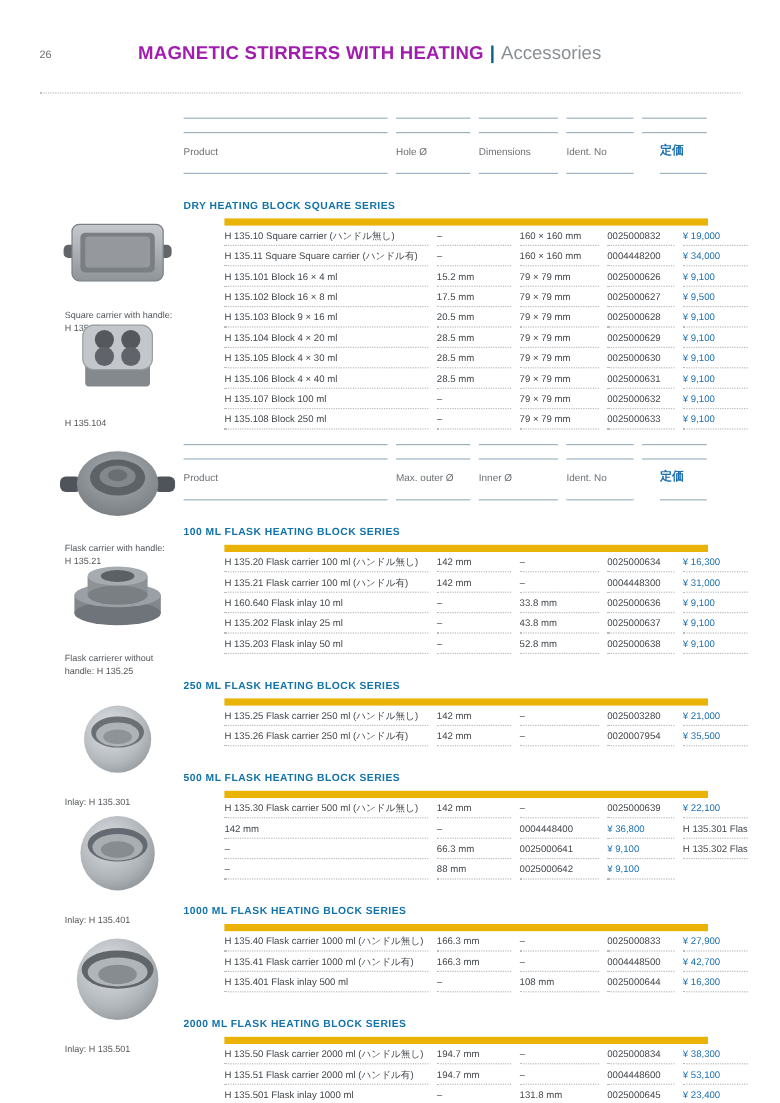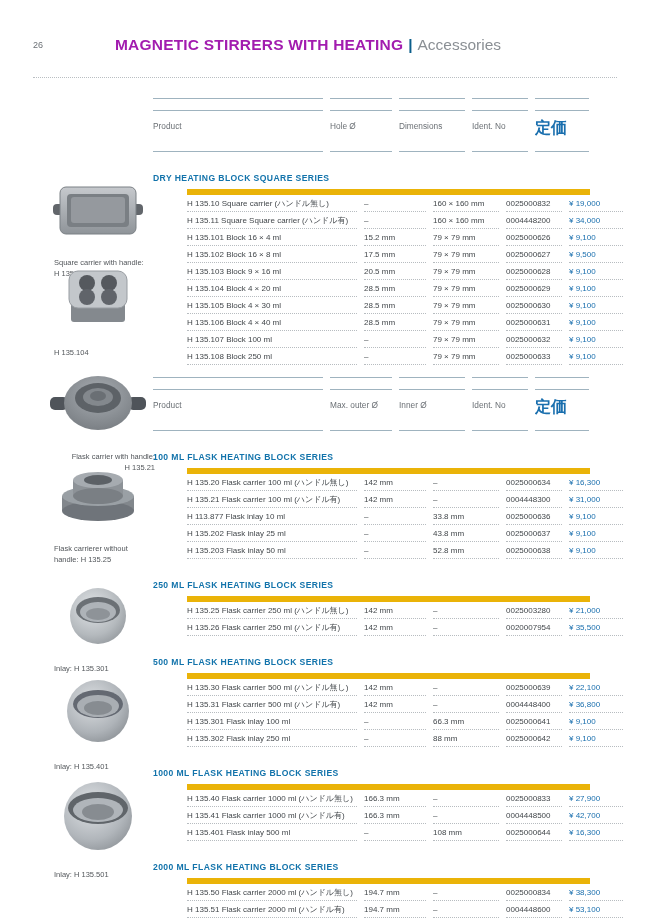--- a/index.html
+++ b/index.html
@@ -15,30 +15,30 @@
   .title-main { color:#a21caf; font-weight:bold; letter-spacing:.2px; }
   .title-divider { color:#0b5e8b; font-weight:bold; padding:0 5px; }
   .title-sub { color:#8a8f94; }
   .title-rule { position:absolute; left:33px; right:33px; top:77px; border-top:1px dotted #b9bec2; }
 
   
   .figures { position:absolute; left:40px; top:0; width:115px; }
   .figure { position:absolute; left:0; width:115px; }
   .figure svg { display:block; margin:0 auto; }
   .figure .cap { display:block; margin-top:18px; padding-left:14px; font-size:7.5px; color:#53575b; line-height:1.45; white-space:pre-line; }
-  .f1 { top:180px; } .f2 { top:266px; } .f3 { top:372px;text-align:right; } .f4 { top:466px; }
+  .f1 { top:180px; } .f2 { top:266px; } .f3 { top:372px; } .f4 { top:466px; }
   .f5 { top:584px; } .f6 { top:676px; } .f7 { top:776px; }
 
   
   .table-area { position:absolute; left:153px; top:98px; width:437px; }
   .table-group + .table-group { margin-top:12px; }
   .grid { display:grid; grid-template-columns:170px 62px 66px 56px 54px; column-gap:7px; }
   .pc { height:13px; border-top:1px solid #9fb3bf; border-bottom:1px solid #9fb3bf; }
   .hc { font-size:8.3px; color:#6b7075; padding:10px 0 12px; border-bottom:1px solid #9fb3bf; white-space:nowrap; overflow:hidden; }
-  .hc.c4 { color:#1a6fae; font-size:16px; font-weight:bold; padding-top:7px; }
+  .hc.c4 { color:#1a6fae; font-size:10px; font-weight:bold; padding-top:7px;margin-left:15px; }
   .sec-title { margin:21px 0 6px; font-size:8.6px; font-weight:bold; color:#1273ab; letter-spacing:.4px; white-space:nowrap; }
   .rows { border-top:6px solid #eab308;margin-left:34px; }
   .tc { font-size:8px; line-height:9px; color:#42474b; padding:4px 2px 3px 0;
         border-bottom:1px dotted #b7bcc0; white-space:nowrap; overflow:hidden; }
   .tc.c4 { color:#1a6fae; }
 </style>
 </head>
 <body>
 
 <div class="page-number">26</div>
@@ -255,21 +255,21 @@
         <div class="tc c0">H 135.20 Flask carrier 100 ml (ハンドル無し)</div>
         <div class="tc c1">142 mm</div>
         <div class="tc c2">–</div>
         <div class="tc c3">0025000634</div>
         <div class="tc c4">¥ 16,300</div>
         <div class="tc c0">H 135.21 Flask carrier 100 ml (ハンドル有)</div>
         <div class="tc c1">142 mm</div>
         <div class="tc c2">–</div>
         <div class="tc c3">0004448300</div>
         <div class="tc c4">¥ 31,000</div>
-        <div class="tc c0">H 113.877 Flask inlay 10 ml</div>
+        <div class="tc c0">H 160.640 Flask inlay 10 ml</div>
         <div class="tc c1">–</div>
         <div class="tc c2">33.8 mm</div>
         <div class="tc c3">0025000636</div>
         <div class="tc c4">¥ 9,100</div>
         <div class="tc c0">H 135.202 Flask inlay 25 ml</div>
         <div class="tc c1">–</div>
         <div class="tc c2">43.8 mm</div>
         <div class="tc c3">0025000637</div>
         <div class="tc c4">¥ 9,100</div>
         <div class="tc c0">H 135.203 Flask inlay 50 ml</div>
@@ -291,21 +291,20 @@
         <div class="tc c3">0020007954</div>
         <div class="tc c4">¥ 35,500</div>
       </div>
       <div class="sec-title">500 ML FLASK HEATING BLOCK SERIES</div>
       <div class="grid rows">
         <div class="tc c0">H 135.30 Flask carrier 500 ml (ハンドル無し)</div>
         <div class="tc c1">142 mm</div>
         <div class="tc c2">–</div>
         <div class="tc c3">0025000639</div>
         <div class="tc c4">¥ 22,100</div>
-        <div class="tc c0">H 135.31 Flask carrier 500 ml (ハンドル有)</div>
         <div class="tc c1">142 mm</div>
         <div class="tc c2">–</div>
         <div class="tc c3">0004448400</div>
         <div class="tc c4">¥ 36,800</div>
         <div class="tc c0">H 135.301 Flask inlay 100 ml</div>
         <div class="tc c1">–</div>
         <div class="tc c2">66.3 mm</div>
         <div class="tc c3">0025000641</div>
         <div class="tc c4">¥ 9,100</div>
         <div class="tc c0">H 135.302 Flask inlay 250 ml</div>

